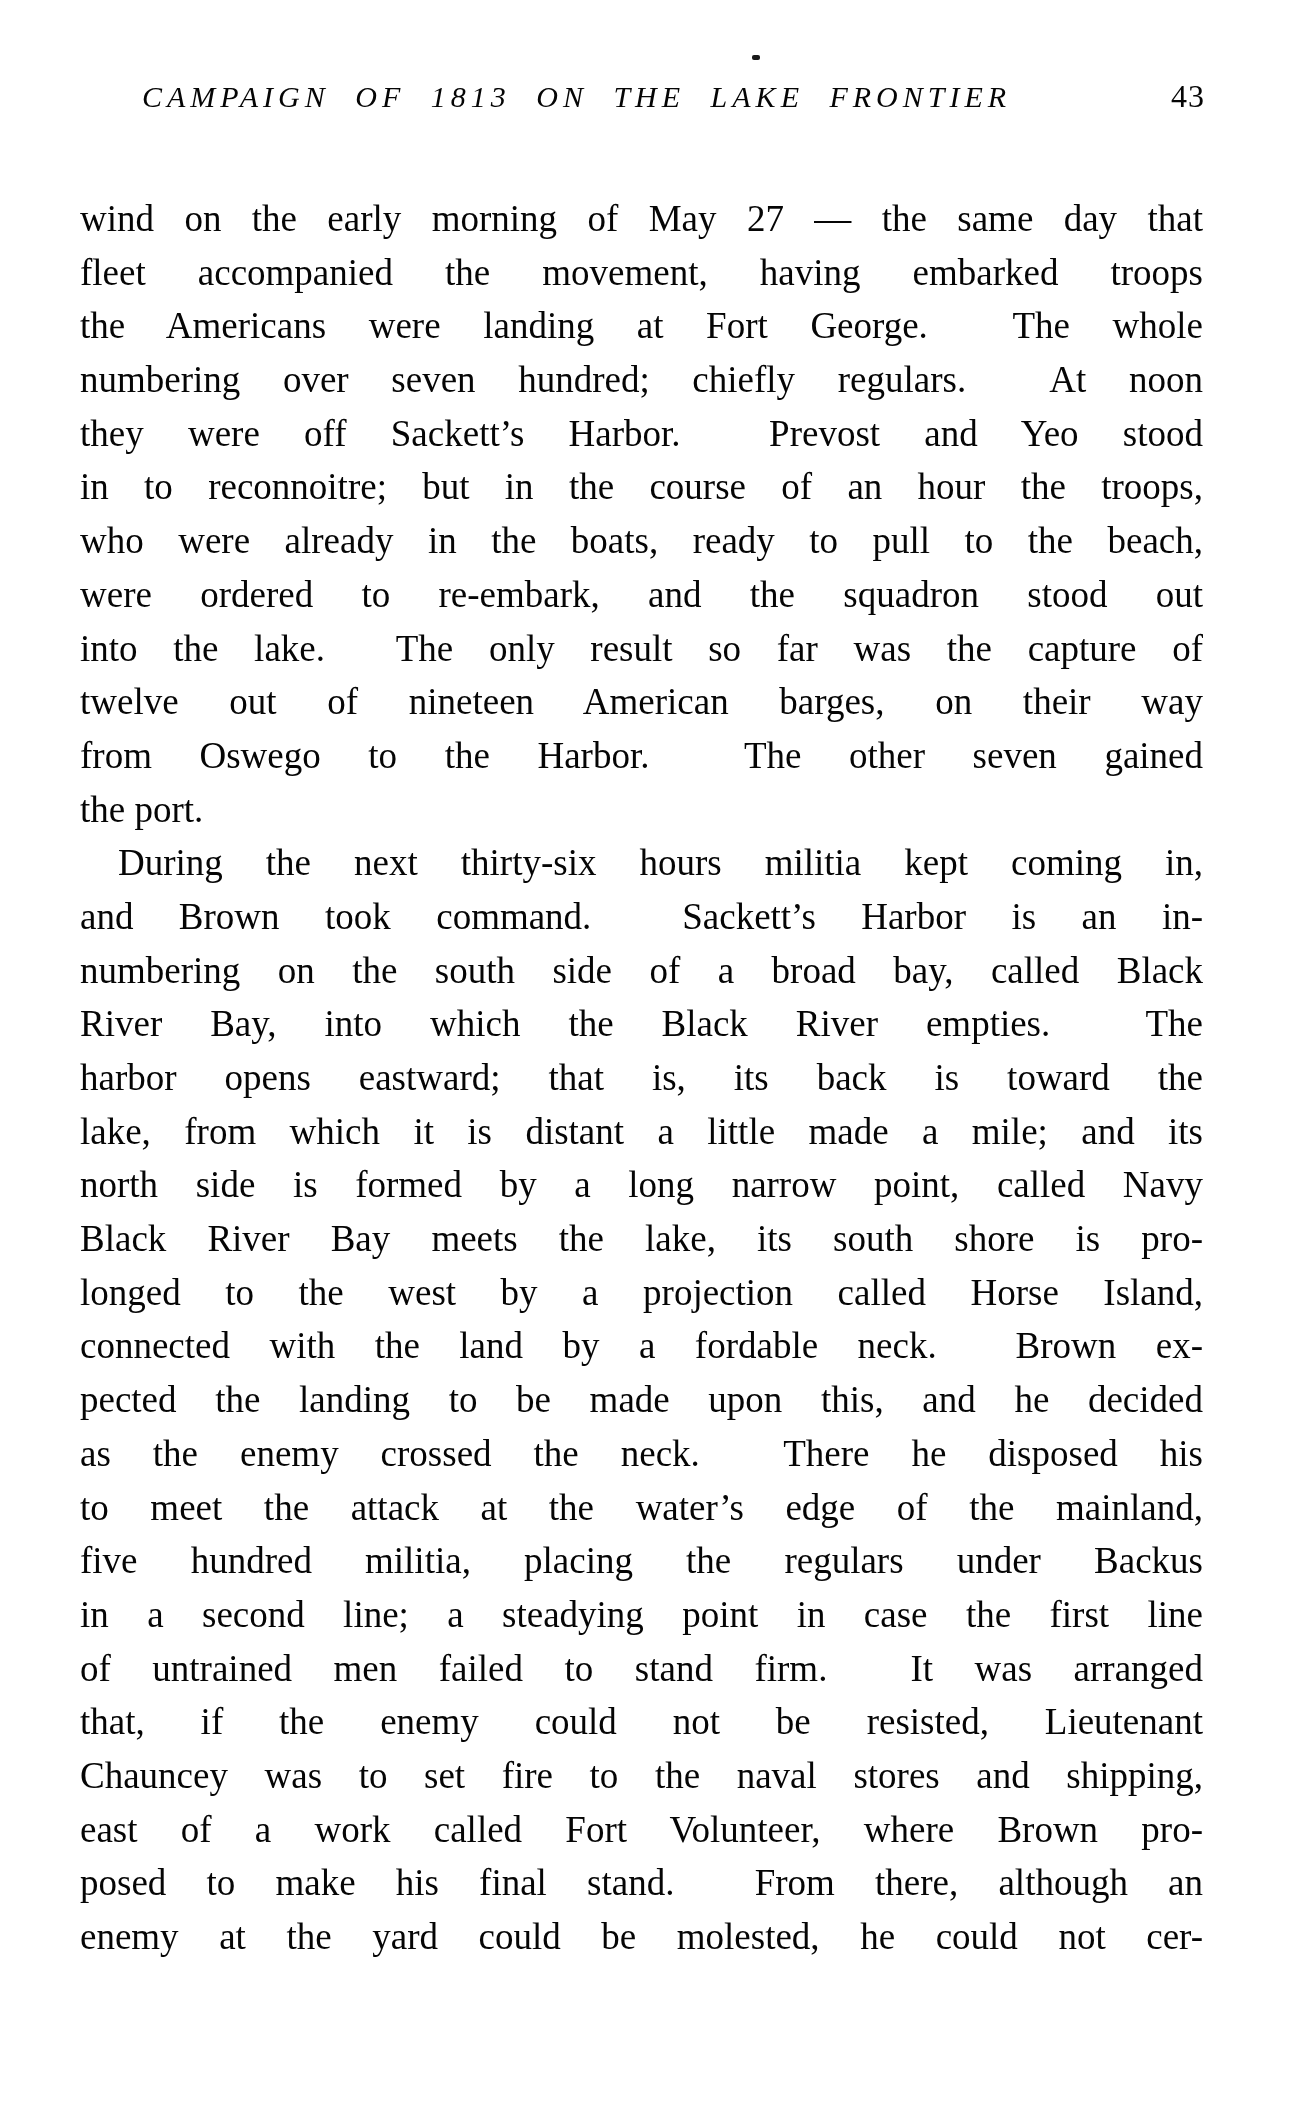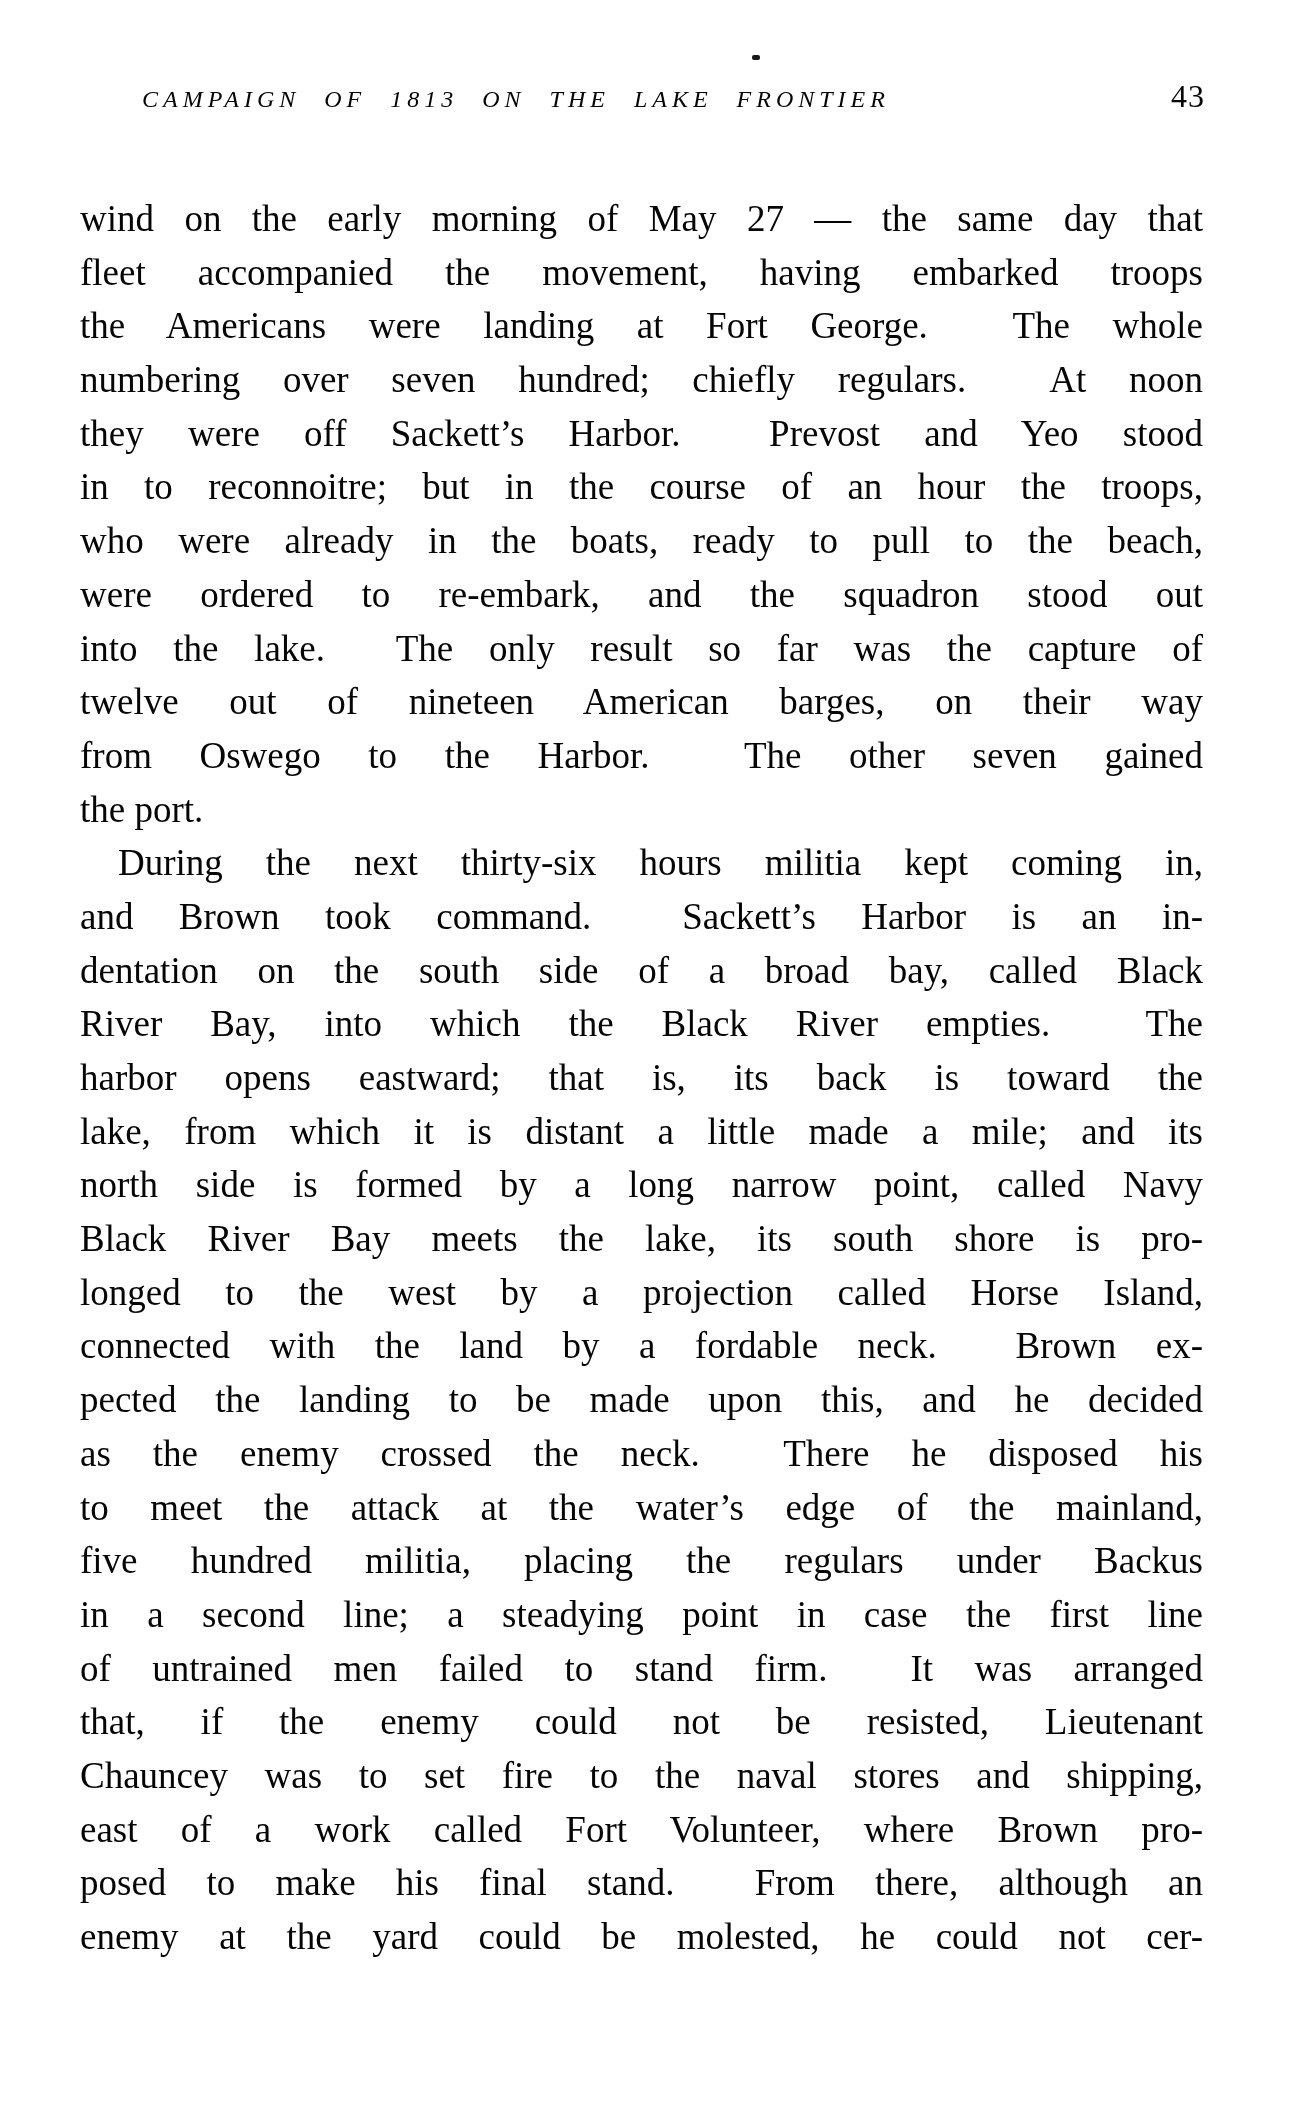--- a/index.html
+++ b/index.html
@@ -32,21 +32,21 @@
     left: 142px;
     right: 92px;
     top: 78px;
     display: flex;
     justify-content: space-between;
     align-items: baseline;
     white-space: nowrap;
   }
   .head-title {
     font-style: italic;
-    font-size: 24px;
+    font-size: 30px;
     letter-spacing: 5px;
     word-spacing: 13px;
     font-weight: 400;
   }
   .folio {
     font-style: normal;
     font-size: 32px;
     letter-spacing: 1px;
     font-weight: 400;
   }
@@ -104,21 +104,21 @@
       <div class="line">were ordered to re-embark, and the squadron stood out</div>
       <div class="line">into the lake.&nbsp; The only result so far was the capture of</div>
       <div class="line">twelve out of nineteen American barges, on their way</div>
       <div class="line">from Oswego to the Harbor.&nbsp; The other seven gained</div>
       <div class="line short">the port.</div>
     </div>
 
     <div class="para">
       <div class="line indent">During the next thirty-six hours militia kept coming in,</div>
       <div class="line">and Brown took command.&nbsp; Sackett’s Harbor is an in-</div>
-      <div class="line">dentation on the south side of a broad bay, called Black</div>
+      <div class="line">numbering on the south side of a broad bay, called Black</div>
       <div class="line">River Bay, into which the Black River empties.&nbsp; The</div>
       <div class="line">harbor opens eastward; that is, its back is toward the</div>
       <div class="line">lake, from which it is distant a little made a mile; and its</div>
       <div class="line">north side is formed by a long narrow point, called Navy</div>
       <div class="line">Black River Bay meets the lake, its south shore is pro-</div>
       <div class="line">longed to the west by a projection called Horse Island,</div>
       <div class="line">connected with the land by a fordable neck.&nbsp; Brown ex-</div>
       <div class="line">pected the landing to be made upon this, and he decided</div>
       <div class="line">as the enemy crossed the neck.&nbsp; There he disposed his</div>
       <div class="line">to meet the attack at the water’s edge of the mainland,</div>

